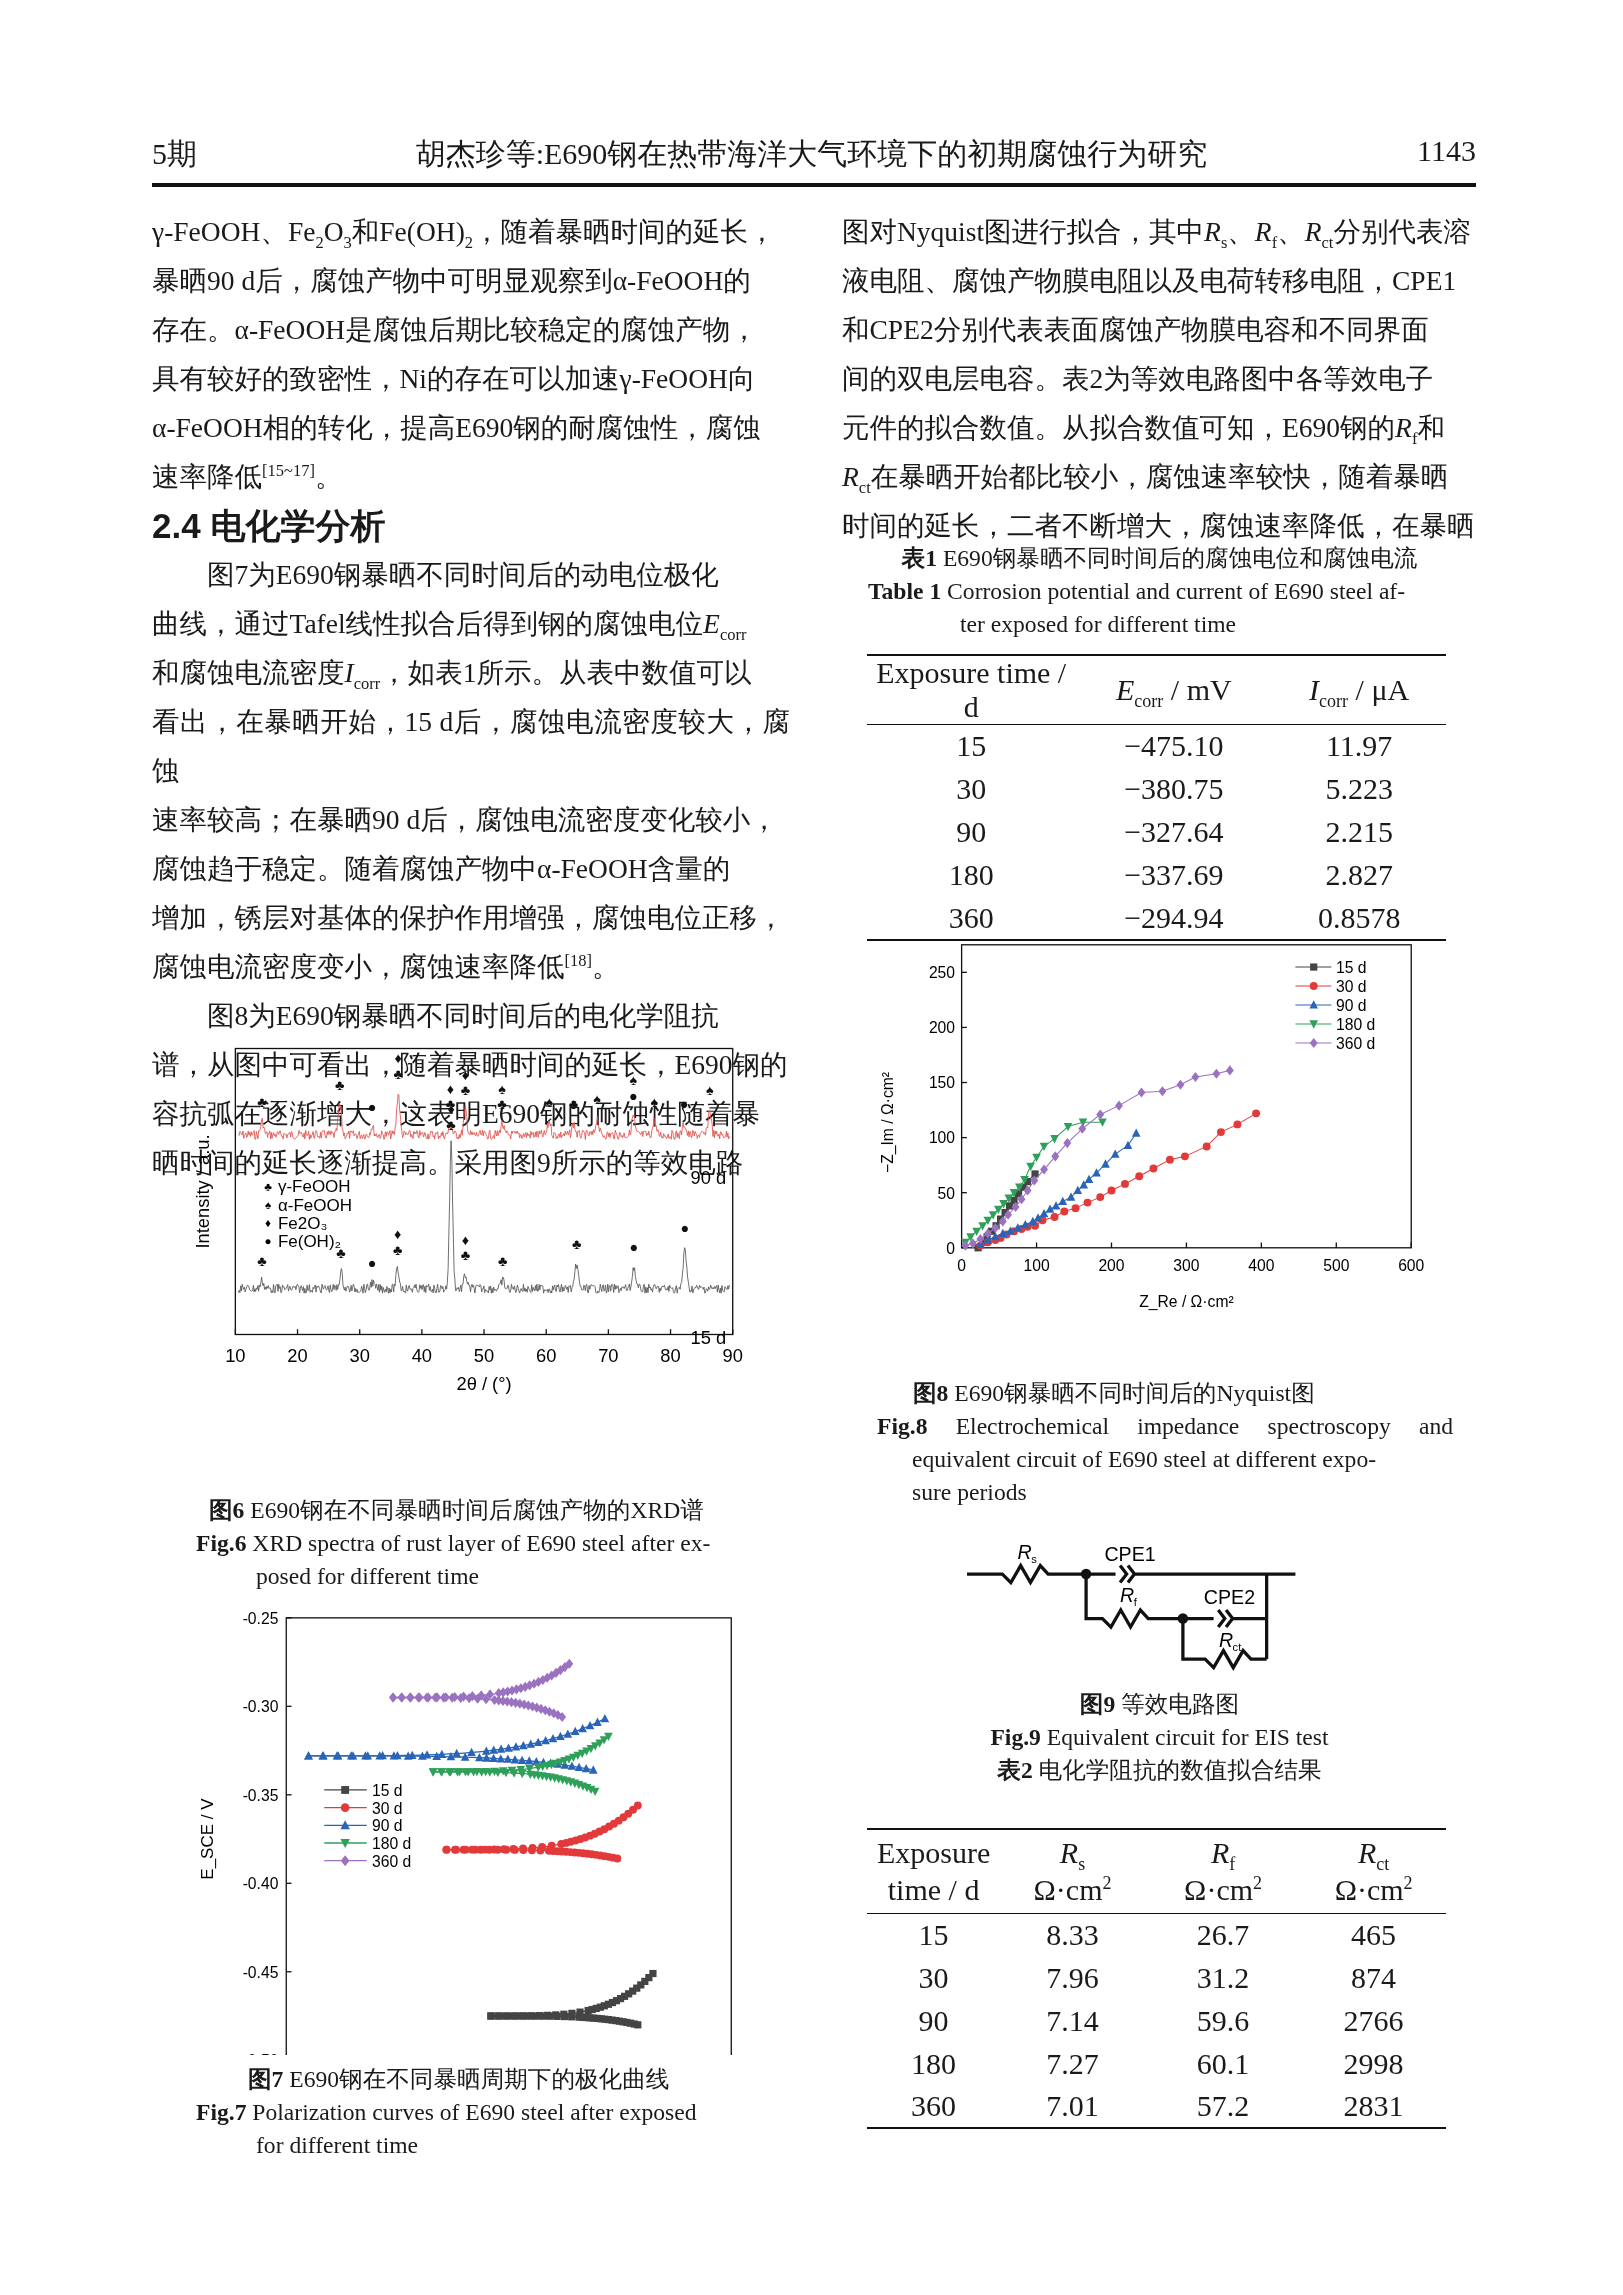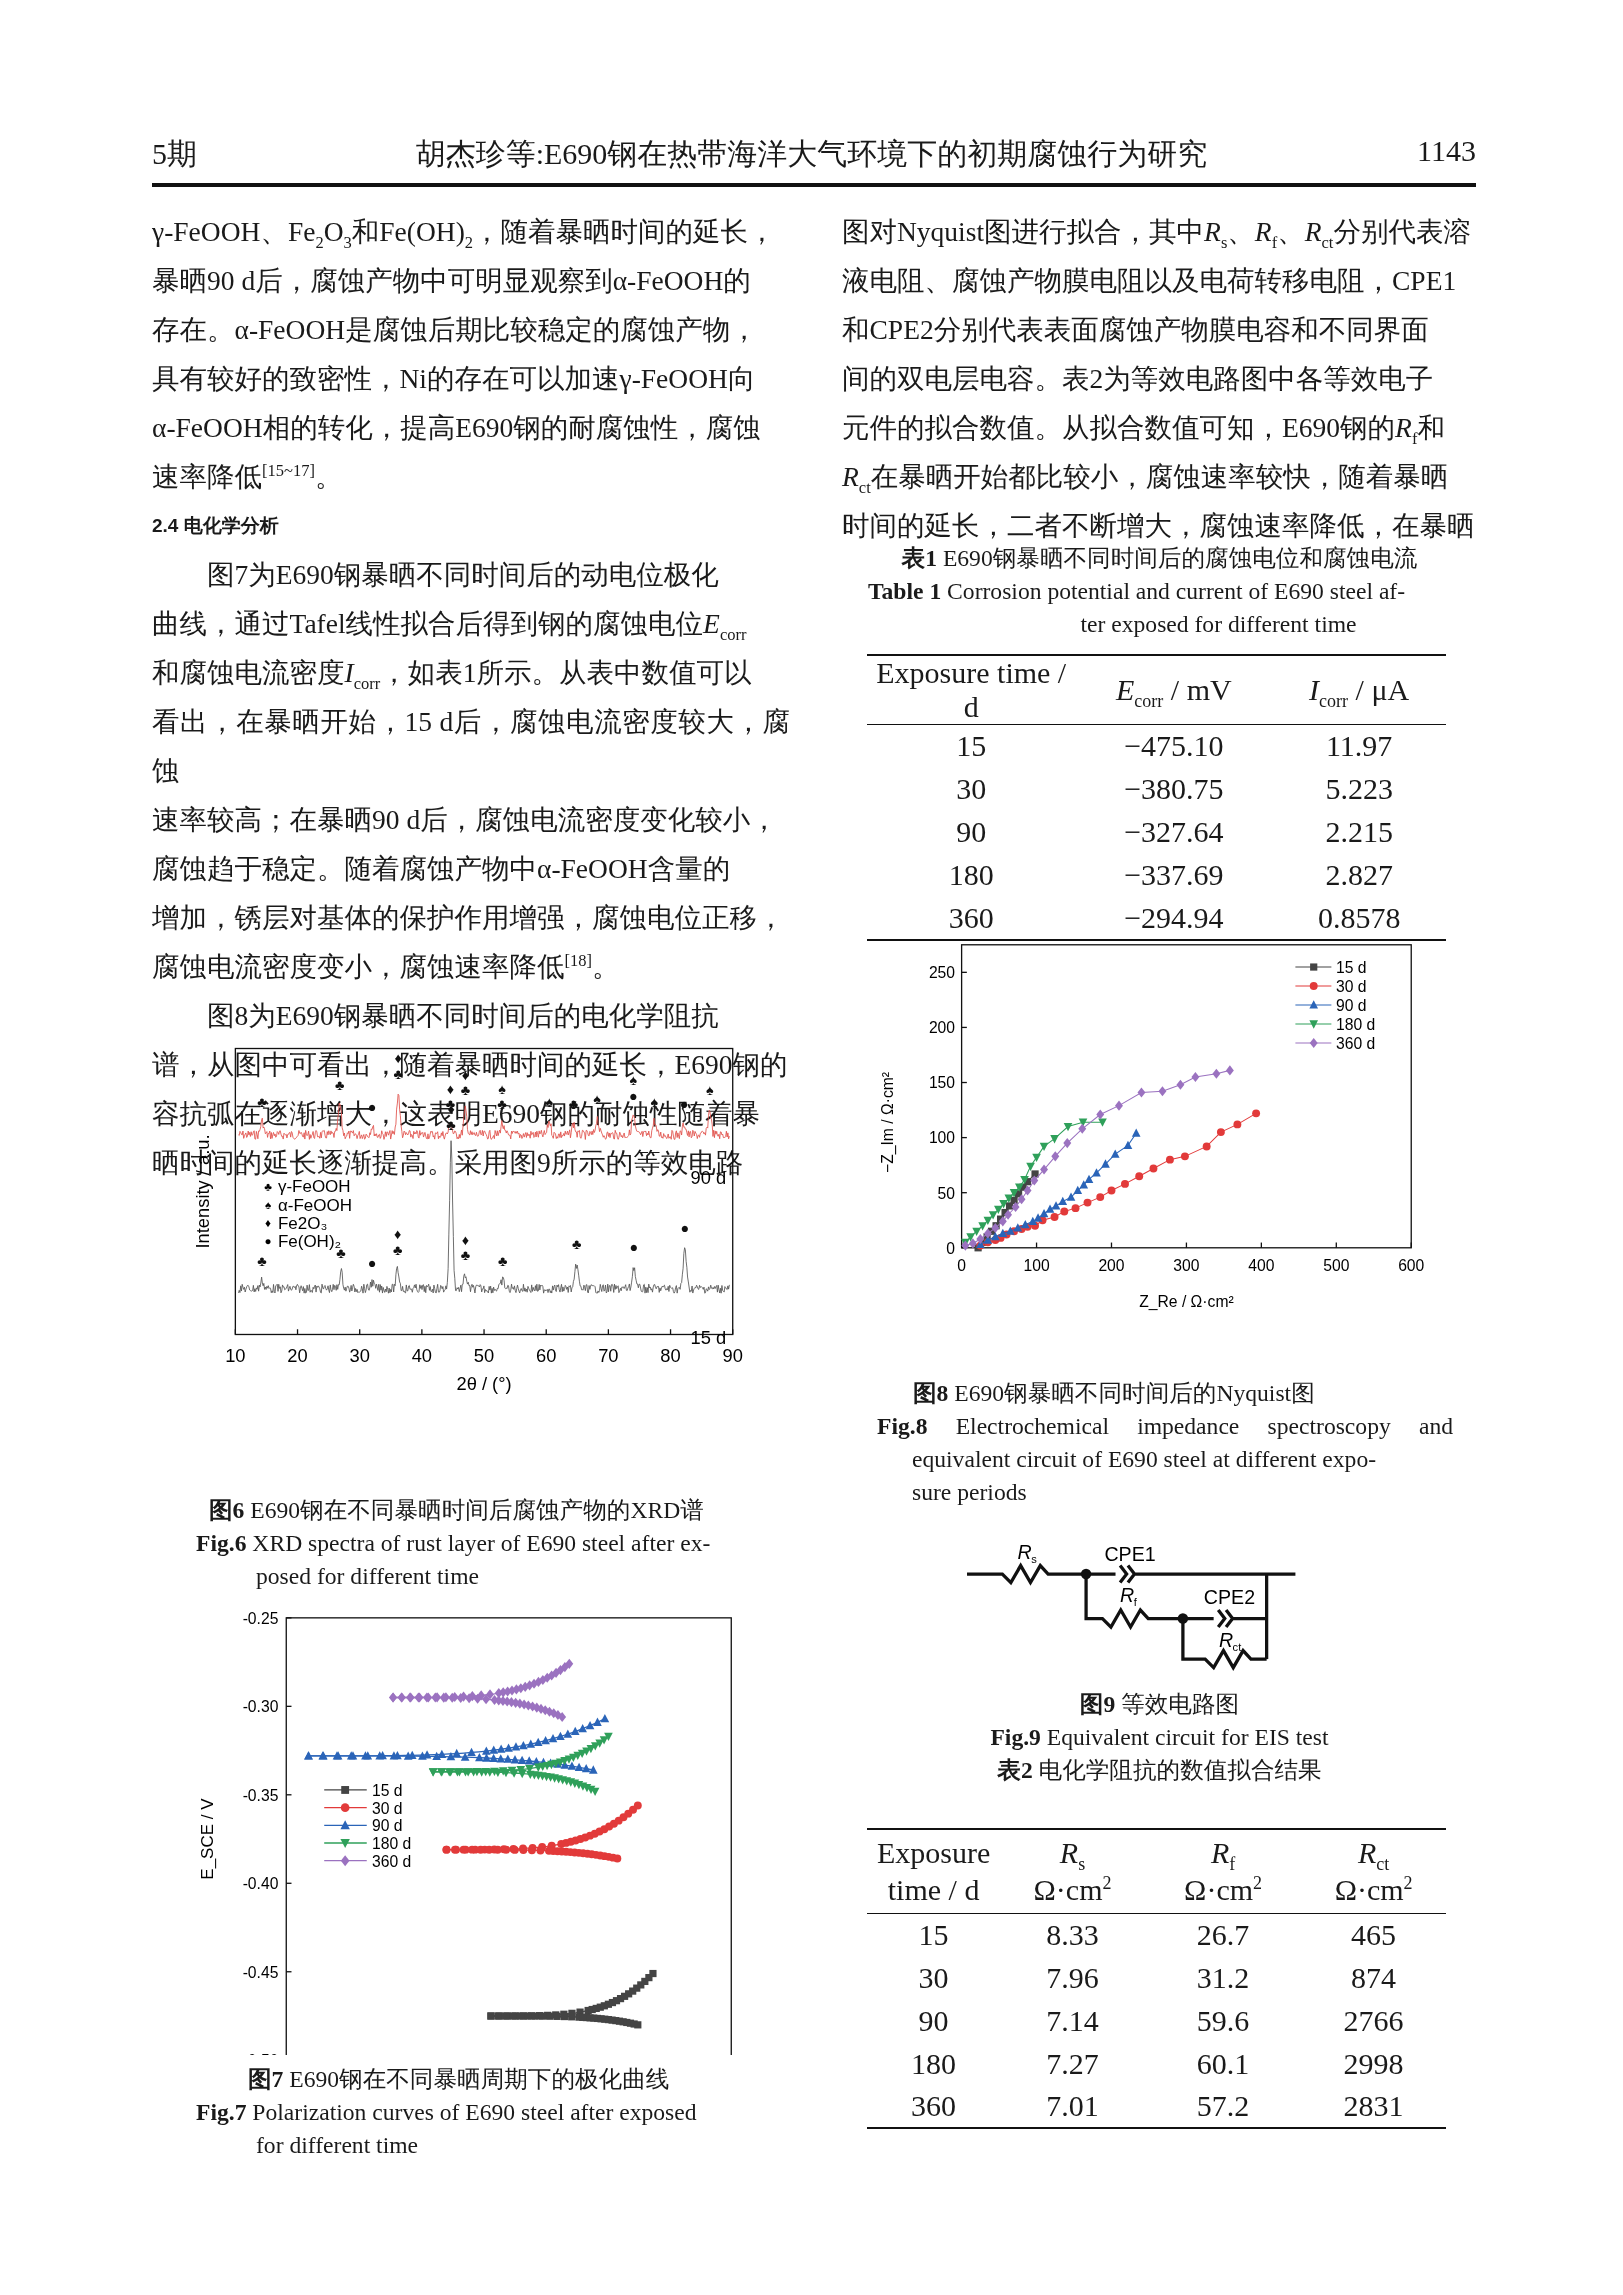--- a/index.html
+++ b/index.html
@@ -3,21 +3,21 @@
 <meta charset="utf-8">
 <style>
   html, body { margin:0; padding:0; background:#fff; }
   body { width:1623px; height:2295px; position:relative; overflow:hidden;
          font-family:"Liberation Serif", "DejaVu Serif", serif; color:#1a1a1a; }
   .abs { position:absolute; }
   .hdr { top:134px; font-size:30px; }
   .rule { left:152px; width:1324px; top:183px; height:3.9px; background:#111; }
   .col { font-size:27.5px; line-height:49px; text-align:justify; }
   .col p { margin:0; }
-  .sec { font-family:"Liberation Sans","DejaVu Sans",sans-serif; font-weight:bold; font-size:19px; line-height:49px; }
+  .sec { font-family:"Liberation Sans","DejaVu Sans",sans-serif; font-weight:bold; font-size:35px; line-height:49px; }
   sub, sup { font-size:60%; line-height:0; }
   .ital { font-style:italic; }
   .cap { font-size:23.6px; line-height:33px; }
   .capc { text-align:center; }
   .bold { font-weight:bold; }
   .tbl { border-collapse:collapse; font-size:30px; }
   .tbl td, .tbl th { font-weight:normal; text-align:center; padding:0; }
   svg text { font-family:"Liberation Sans","DejaVu Sans",sans-serif; }
 </style>
 </head>
@@ -64,21 +64,21 @@
     <span>间的双电层电容。表2为等效电路图中各等效电子</span><br>
     <span>元件的拟合数值。从拟合数值可知，E690钢的</span><span class="ital">R</span><sub>f</sub><span>和</span><br>
     <span class="ital">R</span><sub>ct</sub><span>在暴晒开始都比较小，腐蚀速率较快，随着暴晒</span><br>
     <span>时间的延长，二者不断增大，腐蚀速率降低，在暴晒</span>
   </p>
 </div>
 
 <div class="abs cap" style="left:842px; top:542px; width:635px;">
   <div class="capc"><span class="bold">表1</span><span> E690钢暴晒不同时间后的腐蚀电位和腐蚀电流</span></div>
   <div style="padding-left:26px;"><span class="bold">Table 1</span><span> Corrosion potential and current of E690 steel af-</span></div>
-  <div style="padding-left:118px;text-align:center;">ter exposed for different time</div>
+  <div style="padding-left:118px;">ter exposed for different time</div>
 </div>
 <table class="abs tbl" style="left:867px; top:654px; width:579px; border-top:2.6px solid #111; border-bottom:2.6px solid #111;">
   <thead>
     <tr style="height:38px; border-bottom:1.3px solid #111;">
       <th style="width:36%;">Exposure time / d</th>
       <th style="width:34%;"><span class="ital">E</span><sub>corr</sub><span> / mV</span></th>
       <th style="width:30%;"><span class="ital">I</span><sub>corr</sub><span> / μA</span></th>
     </tr>
   </thead>
   <tbody id="t1body">

